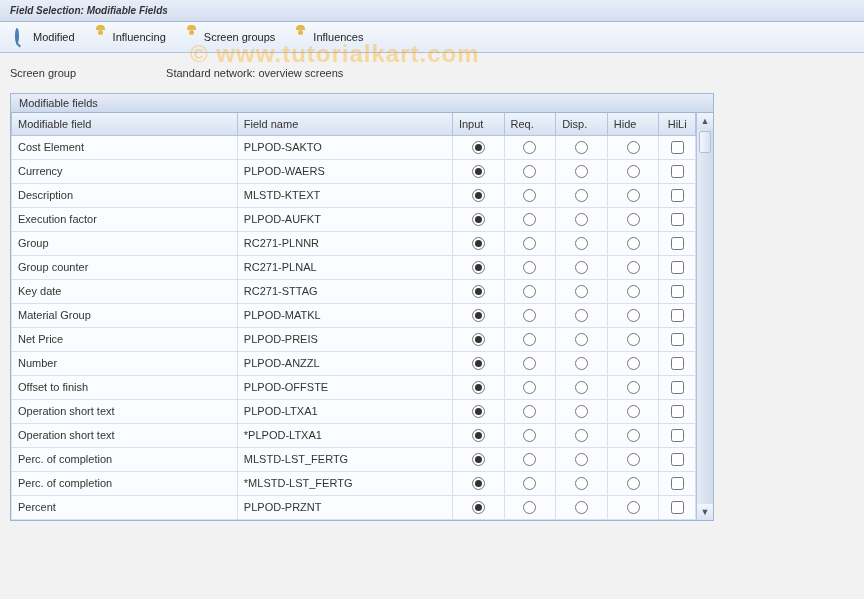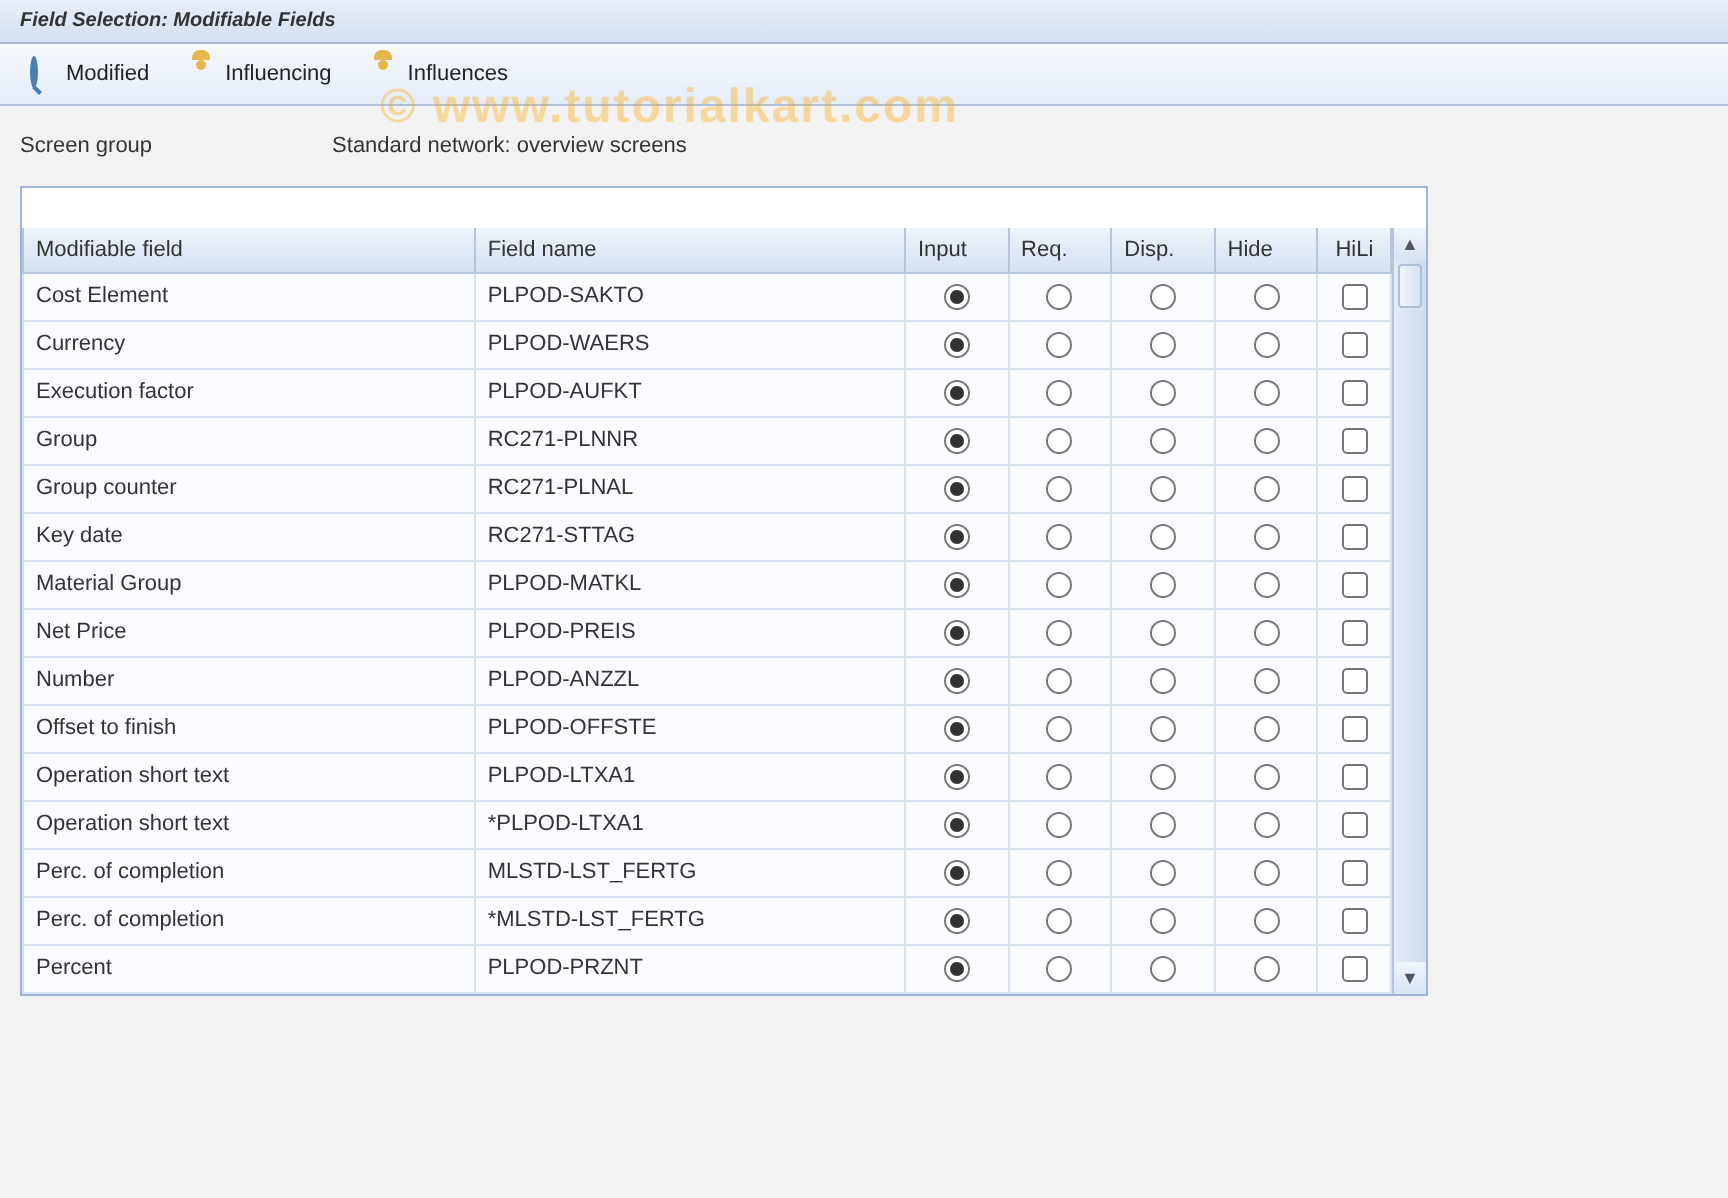--- a/index.html
+++ b/index.html
@@ -103,21 +103,20 @@
     .panel-title {
       background: linear-gradient(to bottom, #e8eef8 0%, #cdd9ec 100%);
       border-bottom: 1px solid #9fb5d3;
       padding: 3px 8px;
       font-size: 11px;
       color: #333;
     }
     .grid-wrap {
       position: relative;
       display: flex;
-      margin-top: 20px;
     }
     table {
       border-collapse: collapse;
       width: 686px;
       table-layout: fixed;
     }
     thead th {
       background: linear-gradient(to bottom, #eef3fa 0%, #d6e1f1 100%);
       border: 1px solid #b4c4dc;
       border-top: none;
@@ -202,30 +201,35 @@
   <span class="toolbar-btn">
     <span class="tb-icon"><span class="icon-magnify"></span></span>
     <span>Modified</span>
   </span>
   <span class="toolbar-btn">
     <span class="tb-icon"><span class="icon-person"></span></span>
     <span>Influencing</span>
   </span>
   <span class="toolbar-btn">
     <span class="tb-icon"><span class="icon-person"></span></span>
+    <span>Screen groups</span>
+  </span>
+  <span class="toolbar-btn">
+    <span class="tb-icon"><span class="icon-person"></span></span>
     <span>Influences</span>
   </span>
 </div>
 
 <div class="header-info">
   <span>Screen group</span>
   <span>Standard network: overview screens</span>
 </div>
 
 <div class="panel">
+  <div class="panel-title">Modifiable fields</div>
   <div class="grid-wrap">
     <table>
       <colgroup>
         <col class="col-label">
           <col class="col-field">
         <col class="col-radio">
           <col class="col-radio">
           <col class="col-radio">
           <col class="col-radio">
         <col class="col-hili">
@@ -254,20 +258,29 @@
           <tr>
             <td>Currency</td>
             <td>PLPOD-WAERS</td>
             <td class="center"><input type="radio" name="r1" checked="" style=""></td>
             <td class="center"><input type="radio" name="r1" style=""></td>
             <td class="center"><input type="radio" name="r1" style=""></td>
             <td class="center"><input type="radio" name="r1" style=""></td>
             <td class="center"><input type="checkbox" style=""></td>
           </tr>
           <tr>
+            <td>Description</td>
+            <td>MLSTD-KTEXT</td>
+            <td class="center"><input type="radio" name="r2" checked="" style=""></td>
+            <td class="center"><input type="radio" name="r2" style=""></td>
+            <td class="center"><input type="radio" name="r2" style=""></td>
+            <td class="center"><input type="radio" name="r2" style=""></td>
+            <td class="center"><input type="checkbox" style=""></td>
+          </tr>
+          <tr>
             <td>Execution factor</td>
             <td>PLPOD-AUFKT</td>
             <td class="center"><input type="radio" name="r3" checked="" style=""></td>
             <td class="center"><input type="radio" name="r3" style=""></td>
             <td class="center"><input type="radio" name="r3" style=""></td>
             <td class="center"><input type="radio" name="r3" style=""></td>
             <td class="center"><input type="checkbox" style=""></td>
           </tr>
           <tr>
             <td>Group</td>

